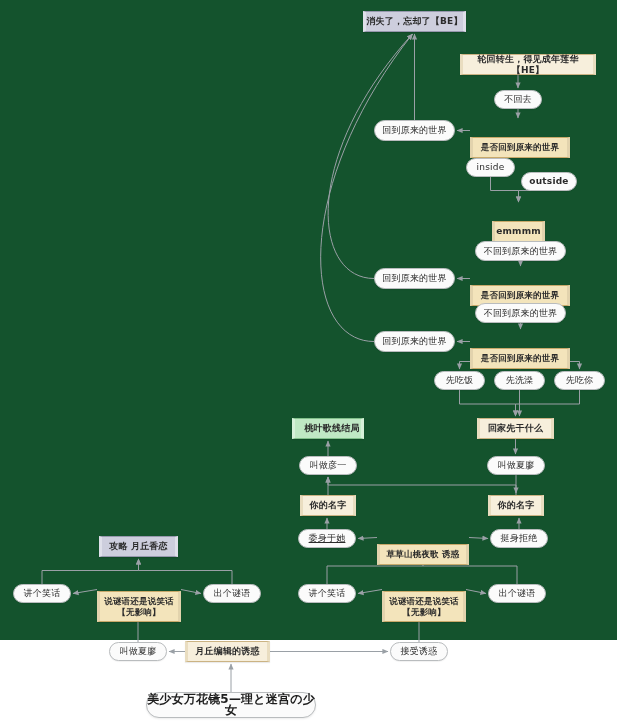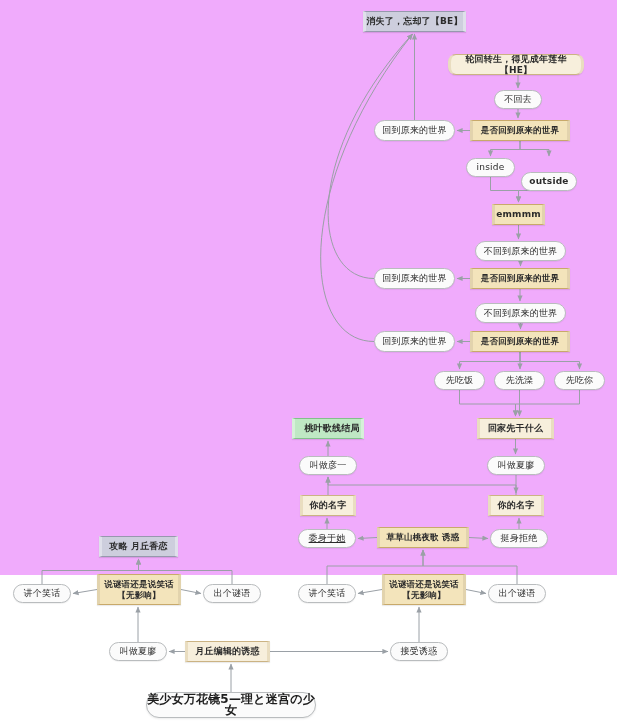--- a/index.html
+++ b/index.html
@@ -9,22 +9,22 @@
   }
   body {
     width: 617px;
     height: 722px;
     font-family: "DejaVu Sans", "Liberation Sans", sans-serif;
     overflow: hidden;
   }
   #diagram-root {
     position: relative;
     width: 617px;
-    height: 575px;
-    background: #f0abfc;
+    height: 640px;
+    background: #14532d;
   }
   svg.edges {
     position: absolute;
     left: 0;
     top: 0;
     width: 617px;
     height: 722px;
     pointer-events: none;
   }
   .node {
@@ -49,20 +49,21 @@
     box-shadow: 0 1px 1px rgba(0,0,0,0.06);
   }
   
   .node.tan {
     background: #f3e4bb;
     border: 1px solid #c8a96a;
     border-left: 3px solid #e2d3ad;
     border-right: 3px solid #e2d3ad;
     font-weight: bold;
     box-shadow: 0 1px 1px rgba(0,0,0,0.08);
+    margin-top: 17px;
   }
   
   .node.cream {
     background: #f7efdc;
     border: 1px solid #cbb383;
     border-left: 3px solid #e9ddc0;
     border-right: 3px solid #e9ddc0;
     font-weight: bold;
     box-shadow: 0 1px 1px rgba(0,0,0,0.08);
   }
@@ -150,21 +151,21 @@
         <path d="M 97 589.5 L 73 593.5" marker-end="url(#ah)"></path>
         <path d="M 181 589.5 L 201 593.5" marker-end="url(#ah)"></path>
         <path d="M 42 584 L 42 570.5 L 138.5 570.5 L 138.5 559" marker-end="url(#ah)"></path>
         <path d="M 232 584 L 232 570.5 L 138.5 570.5 L 138.5 559" marker-end="url(#ah)"></path>
         <path d="M 231 692 L 231 664" marker-end="url(#ah)"></path>
       </g>
   </svg>
 
   <div id="node-layer">
       <div class="node gray" style="left: 363px; top: 11px; width: 103px; height: 21px;">消失了，忘却了【BE】</div>
-      <div class="node cream" style="left: 448px; top: 54px; width: 136px; height: 21px; border-radius: 8px;">轮回转生，得见成年莲华【HE】</div>
+      <div class="node cream" style="left: 460px; top: 54px; width: 136px; height: 21px;">轮回转生，得见成年莲华【HE】</div>
       <div class="node opt" style="left: 494px; top: 90px; width: 48px; height: 19px;">不回去</div>
       <div class="node opt" style="left: 374px; top: 120px; width: 81px; height: 21px;">回到原来的世界</div>
       <div class="node tan small" style="left: 470px; top: 120px; width: 100px; height: 21px;">是否回到原来的世界</div>
       <div class="node opt" style="left: 466px; top: 158px; width: 49px; height: 19px;">inside</div>
       <div class="node opt" style="left: 521px; top: 172px; width: 56px; height: 19px; font-weight: bold;">outside</div>
       <div class="node tan" style="left: 492px; top: 204px; width: 53px; height: 21px;">emmmm</div>
       <div class="node opt" style="left: 475px; top: 241px; width: 91px; height: 20px;">不回到原来的世界</div>
       <div class="node opt" style="left: 374px; top: 268px; width: 81px; height: 21px;">回到原来的世界</div>
       <div class="node tan small" style="left: 470px; top: 268px; width: 100px; height: 21px;">是否回到原来的世界</div>
       <div class="node opt" style="left: 475px; top: 303px; width: 91px; height: 20px;">不回到原来的世界</div>

